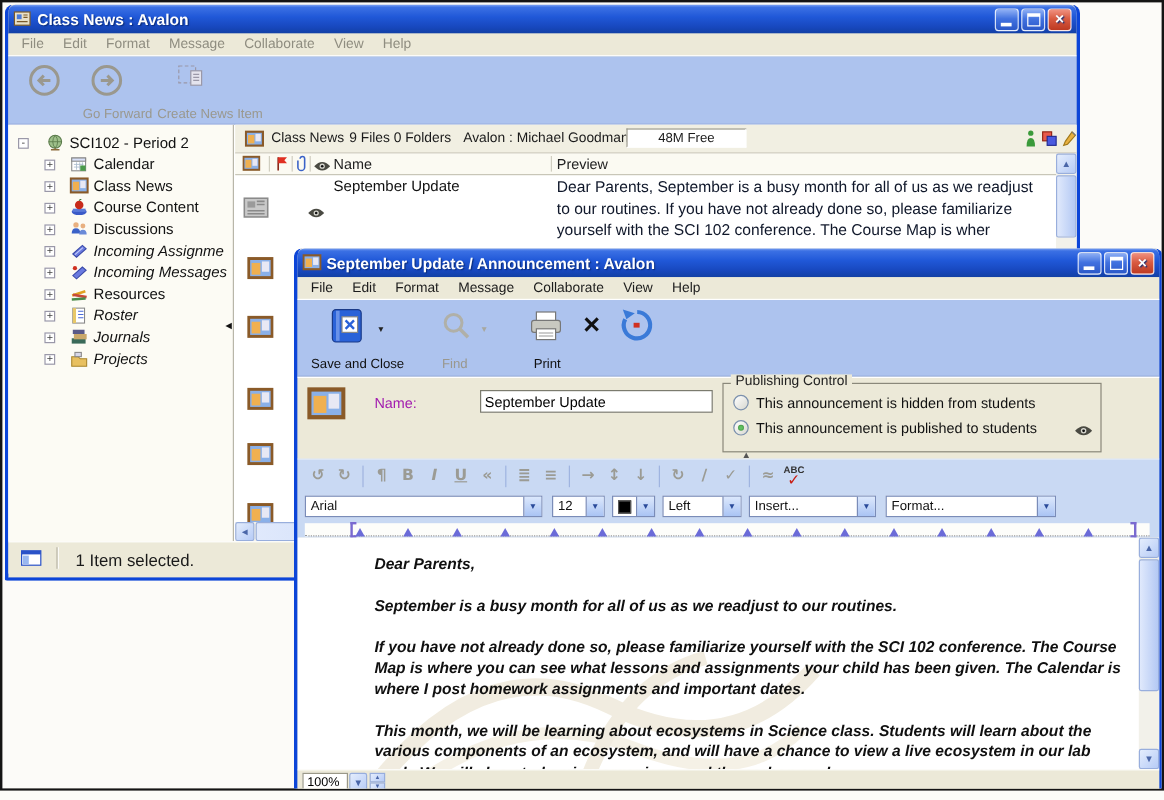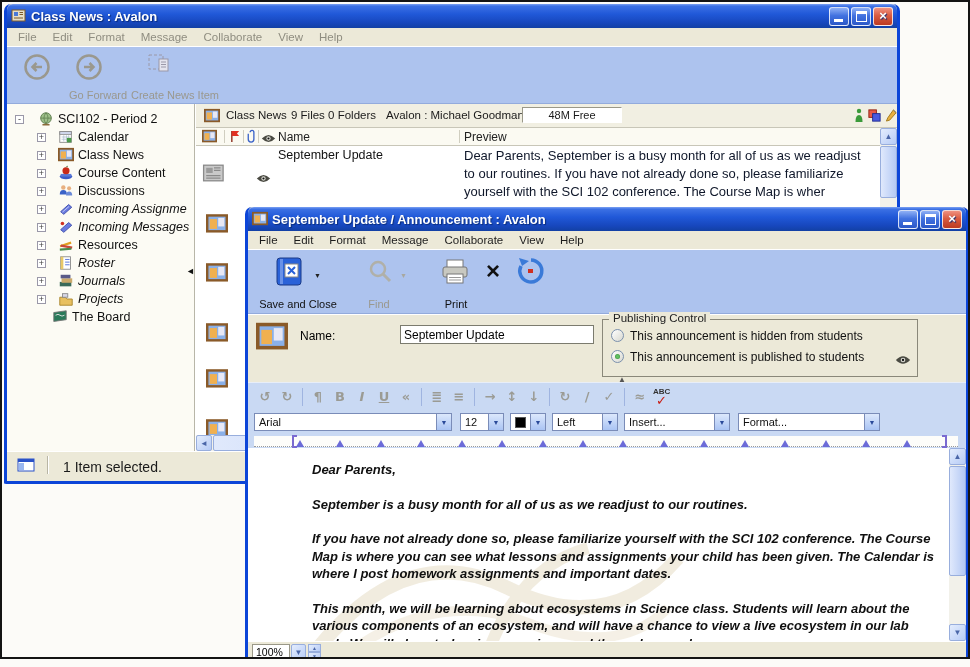--- a/index.html
+++ b/index.html
@@ -295,28 +295,20 @@
         <div class="trow" style="top:186px;">
           <span style="width:26px;"></span>
             <span class="pm">+</span>
             <span style="width:4px;"></span>
           <span class="ticon"><svg viewBox="0 0 18 18" width="16" height="16">
                 <path d="M2 7h6l2 2h6v7H2z" fill="#e8c060" stroke="#a8842a"></path>
                 <rect x="5" y="3" width="6" height="4" fill="#d8d8e8" stroke="#888"></rect>
               </svg></span>
           <span class="it">Projects</span>
         </div>
-        <div class="trow" style="top:204px;">
-          <span style="width:41px;"></span>
-          <span class="ticon"><svg viewBox="0 0 18 18" width="16" height="16">
-                <path d="M2 4L16 2v10L2 14z" fill="#2a7a5a" stroke="#777"></path>
-                <path d="M4 7q3-2 5 0t5 0" stroke="#e8e8e8" fill="none"></path>
-              </svg></span>
-          <span>The Board</span>
-        </div>
         <span class="abs" style="right:-1px; top:163px; font-size:9px; color:#111; line-height:9px;">◄</span>
       </div>
 
       <div class="filearea">
         <div class="infobar">
           <span class="abs" style="left:8px;top:4px;width:16px;height:16px;">
             <svg viewBox="0 0 18 18" width="16" height="16">
                 <rect x="1" y="2" width="16" height="13" fill="#8ab0e8" stroke="#8a5a28" stroke-width="2"></rect>
                 <rect x="3" y="5" width="6" height="8" fill="#f0b050"></rect>
                 <rect x="10" y="4" width="5" height="7" fill="#e8e8f4"></rect>
@@ -543,21 +535,21 @@
     </div>
 
     <div class="formrow">
       <span class="abs" style="left:8px;top:6px;">
         <svg viewBox="0 0 18 18" width="32" height="32">
             <rect x="1" y="2" width="16" height="13" fill="#8ab0e8" stroke="#8a5a28" stroke-width="2"></rect>
             <rect x="3" y="5" width="6" height="8" fill="#f0b050"></rect>
             <rect x="10" y="4" width="5" height="7" fill="#e8e8f4"></rect>
           </svg>
       </span>
-      <span class="abs" style="left:52px;top:14px;font-size:12px;color:#000000;">Name:</span>
+      <span class="abs" style="left:64px;top:14px;font-size:12px;color:#a21caf;">Name:</span>
       <input class="namefield" value="September Update" style="">
       <div class="fset">
         <span class="legend">Publishing Control</span>
         <span class="radio" style="left:8px;top:9px;"></span>
         <span class="rlabel" style="left:27px;top:9px;">This announcement is hidden from students</span>
         <span class="radio on" style="left:8px;top:30px;"></span>
         <span class="rlabel" style="left:27px;top:30px;">This announcement is published to students</span>
         <span class="abs" style="left:292px;top:31px;">
           <svg viewBox="0 0 18 10" width="16" height="10">
               <path d="M1 5Q9-3.5 17 5 9 13.5 1 5z" fill="#4a4a42"></path>

